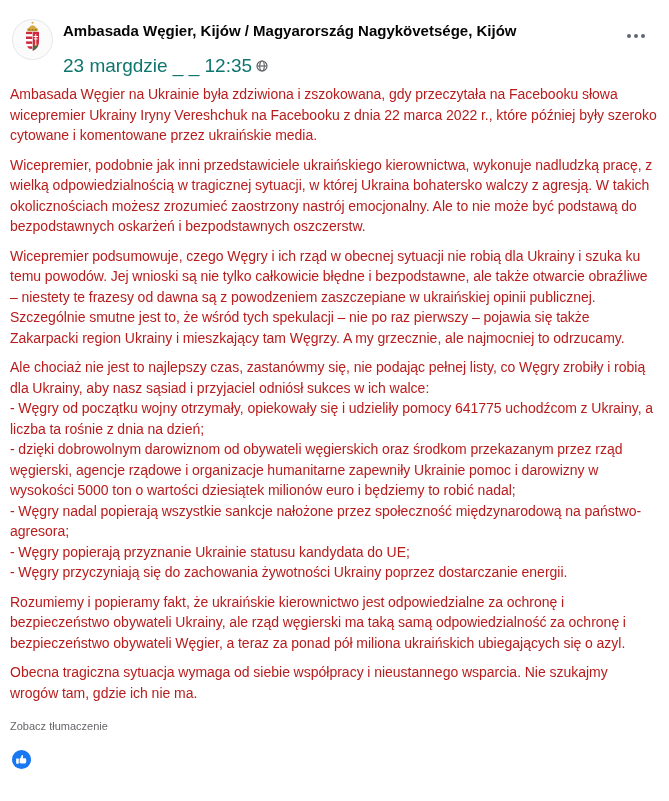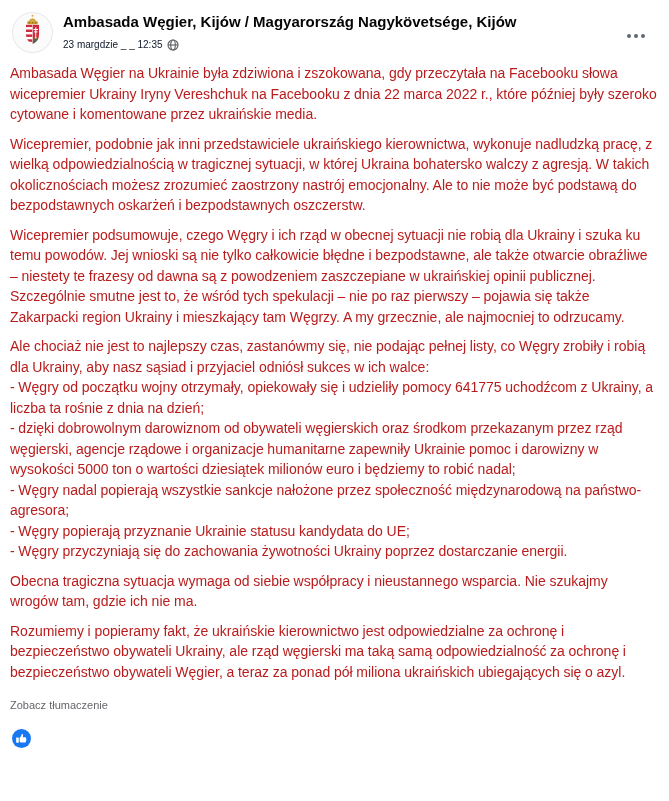--- a/index.html
+++ b/index.html
@@ -6,37 +6,37 @@
   html, body { background: #ffffff; }
   body {
     width: 669px; height: 801px; overflow: hidden;
     font-family: "Liberation Sans", sans-serif;
     color: #050505;
   }
   .post { width: 669px; position: relative; }
 
   
   .post-header {
-    display: flex; align-items: flex-end;
-    padding: 10px 12px 8px 12px; position: relative;
+    display: flex; align-items: flex-start;
+    padding: 19px 12px 8px 12px; position: relative;
   }
   .avatar {
     width: 41px; height: 41px; border-radius: 50%;
     flex: 0 0 41px; cursor: pointer; overflow: hidden;
     box-shadow: 0 0 0 1px rgba(0,0,0,.08) inset;
     background: #fff;
   }
   .header-text { margin-left: 10px; padding-top: 2px; }
   .page-name {
     font-size: 15px; font-weight: 700; color: #050505;
     line-height: 20px; cursor: pointer;
   }
   .timestamp-row {
     display: flex; align-items: center; gap: 3px;
-    font-size: 10px; color: #0f172a; line-height: 17px; margin-top: 4px;
+    font-size: 19px; color: #0f766e; line-height: 17px; margin-top: 16px;
   }
   .timestamp-row .ts { cursor: pointer; }
   .globe { display: inline-flex; margin-left: 1px; }
   .menu-btn {
     position: absolute; right: 20px; top: 26px;
     display: flex; gap: 3px; padding: 8px 4px; cursor: pointer; border-radius: 50%;
   }
   .menu-btn i {
     width: 4px; height: 4px; border-radius: 50%; background: #606770; display: block;
   }
@@ -129,22 +129,22 @@
   <div class="post-body">
     <p>Ambasada Węgier na Ukrainie była zdziwiona i zszokowana, gdy przeczytała na Facebooku słowa wicepremier Ukrainy Iryny Vereshchuk na Facebooku z dnia 22 marca 2022 r., które później były szeroko cytowane i komentowane przez ukraińskie media.</p>
     <p>Wicepremier, podobnie jak inni przedstawiciele ukraińskiego kierownictwa, wykonuje nadludzką pracę, z wielką odpowiedzialnością w tragicznej sytuacji, w której Ukraina bohatersko walczy z agresją. W takich okolicznościach możesz zrozumieć zaostrzony nastrój emocjonalny. Ale to nie może być podstawą do bezpodstawnych oskarżeń i bezpodstawnych oszczerstw.</p>
     <p>Wicepremier podsumowuje, czego Węgry i ich rząd w obecnej sytuacji nie robią dla Ukrainy i szuka ku temu powodów. Jej wnioski są nie tylko całkowicie błędne i bezpodstawne, ale także otwarcie obraźliwe – niestety te frazesy od dawna są z powodzeniem zaszczepiane w ukraińskiej opinii publicznej. Szczególnie smutne jest to, że wśród tych spekulacji – nie po raz pierwszy – pojawia się także Zakarpacki region Ukrainy i mieszkający tam Węgrzy. A my grzecznie, ale najmocniej to odrzucamy.</p>
     <p>Ale chociaż nie jest to najlepszy czas, zastanówmy się, nie podając pełnej listy, co Węgry zrobiły i robią dla Ukrainy, aby nasz sąsiad i przyjaciel odniósł sukces w ich walce:
 - Węgry od początku wojny otrzymały, opiekowały się i udzieliły pomocy 641775 uchodźcom z Ukrainy, a liczba ta rośnie z dnia na dzień;
 - dzięki dobrowolnym darowiznom od obywateli węgierskich oraz środkom przekazanym przez rząd węgierski, agencje rządowe i organizacje humanitarne zapewniły Ukrainie pomoc i darowizny w wysokości 5000 ton o wartości dziesiątek milionów euro i będziemy to robić nadal;
 - Węgry nadal popierają wszystkie sankcje nałożone przez społeczność międzynarodową na państwo-agresora;
 - Węgry popierają przyznanie Ukrainie statusu kandydata do UE;
 - Węgry przyczyniają się do zachowania żywotności Ukrainy poprzez dostarczanie energii.</p>
+    <p>Rozumiemy i popieramy fakt, że ukraińskie kierownictwo jest odpowiedzialne za ochronę i bezpieczeństwo obywateli Ukrainy, ale rząd węgierski ma taką samą odpowiedzialność za ochronę i bezpieczeństwo obywateli Węgier, a teraz za ponad pół miliona ukraińskich ubiegających się o azyl.</p>
     <p>Obecna tragiczna sytuacja wymaga od siebie współpracy i nieustannego wsparcia. Nie szukajmy wrogów tam, gdzie ich nie ma.</p>
-    <p>Rozumiemy i popieramy fakt, że ukraińskie kierownictwo jest odpowiedzialne za ochronę i bezpieczeństwo obywateli Ukrainy, ale rząd węgierski ma taką samą odpowiedzialność za ochronę i bezpieczeństwo obywateli Węgier, a teraz za ponad pół miliona ukraińskich ubiegających się o azyl.</p>
   </div>
 
   <div class="see-translation">Zobacz tłumaczenie</div>
 
   <div class="counts-row">
     <div class="reactions">
       <span class="like-badge">
         <svg width="19" height="19" viewBox="0 0 19 19">
           <circle cx="9.5" cy="9.5" r="9.5" fill="#1877f2"></circle>
           <path fill="#ffffff" d="M4.6 8.6h1.7c.25 0 .45.2.45.45v4.3c0 .25-.2.45-.45.45H4.6c-.25 0-.45-.2-.45-.45v-4.3c0-.25.2-.45.45-.45zm3 5v-4.9c.9-.45 1.5-1.25 1.75-2.45.08-.4.12-.85.4-1.05.35-.25.95-.1 1.2.35.3.55.15 1.6-.2 2.6h2.5c.5 0 .9.4.9.9 0 .2-.07.4-.18.55.25.15.42.43.42.75 0 .27-.12.5-.3.66.13.15.2.35.2.57 0 .3-.15.55-.37.7.04.1.06.22.06.34 0 .5-.4.9-.9.9H9.3c-.63 0-1.2-.1-1.7-.42z"></path>

